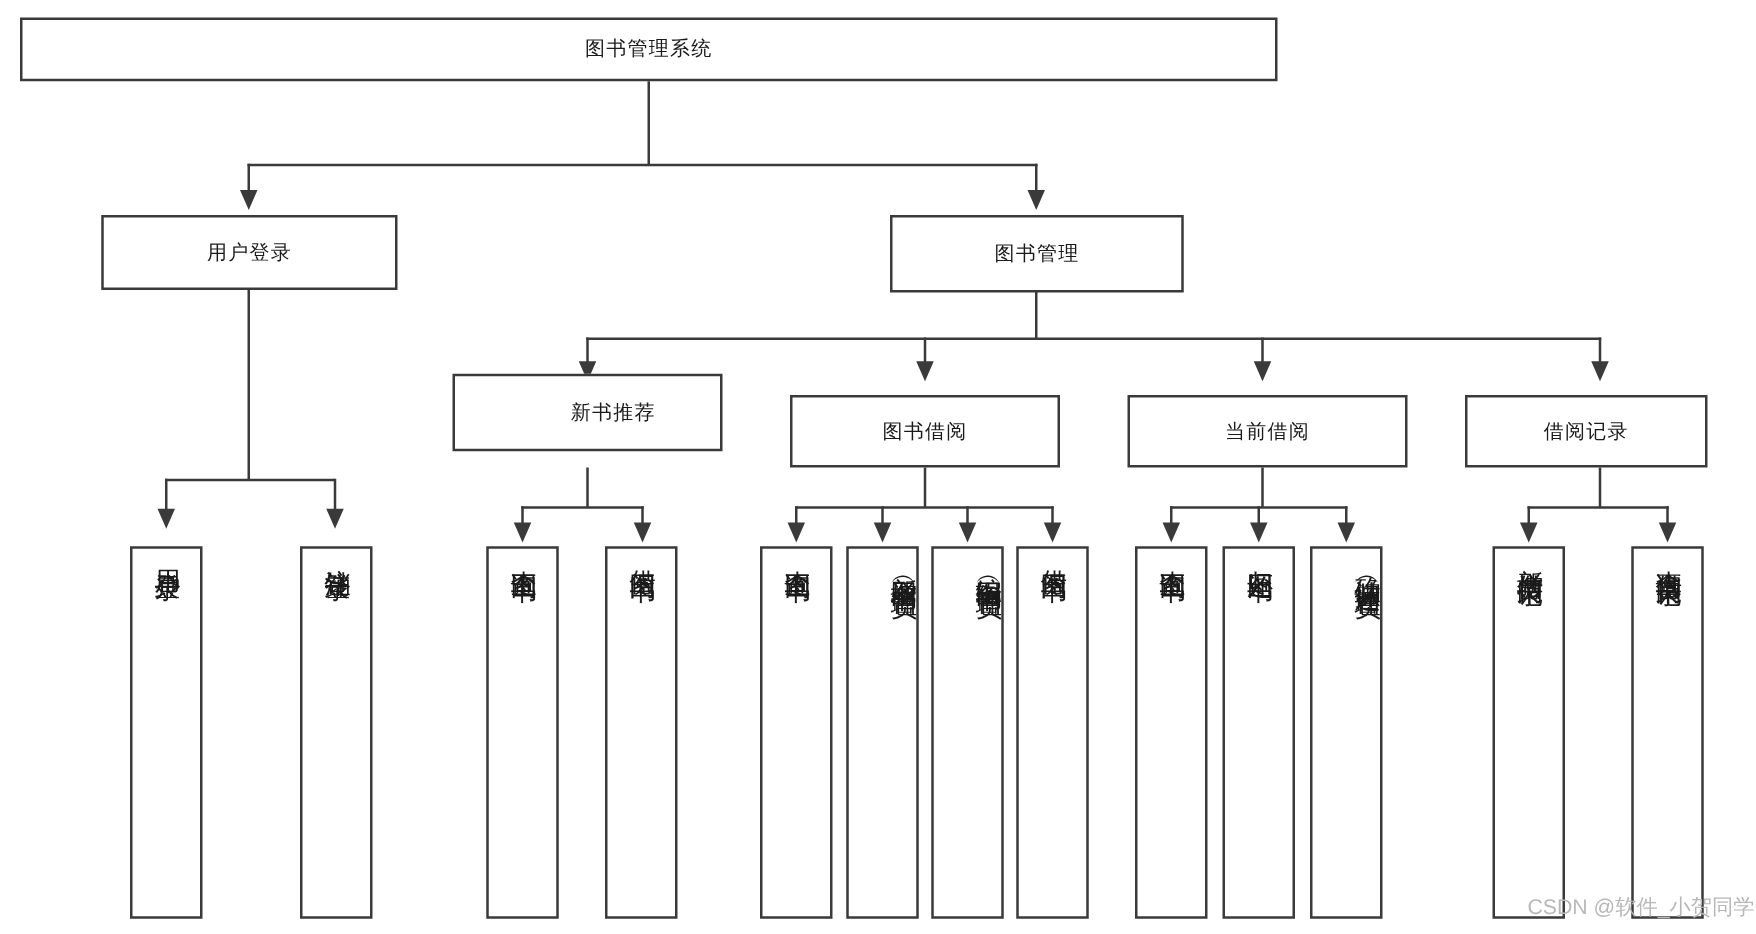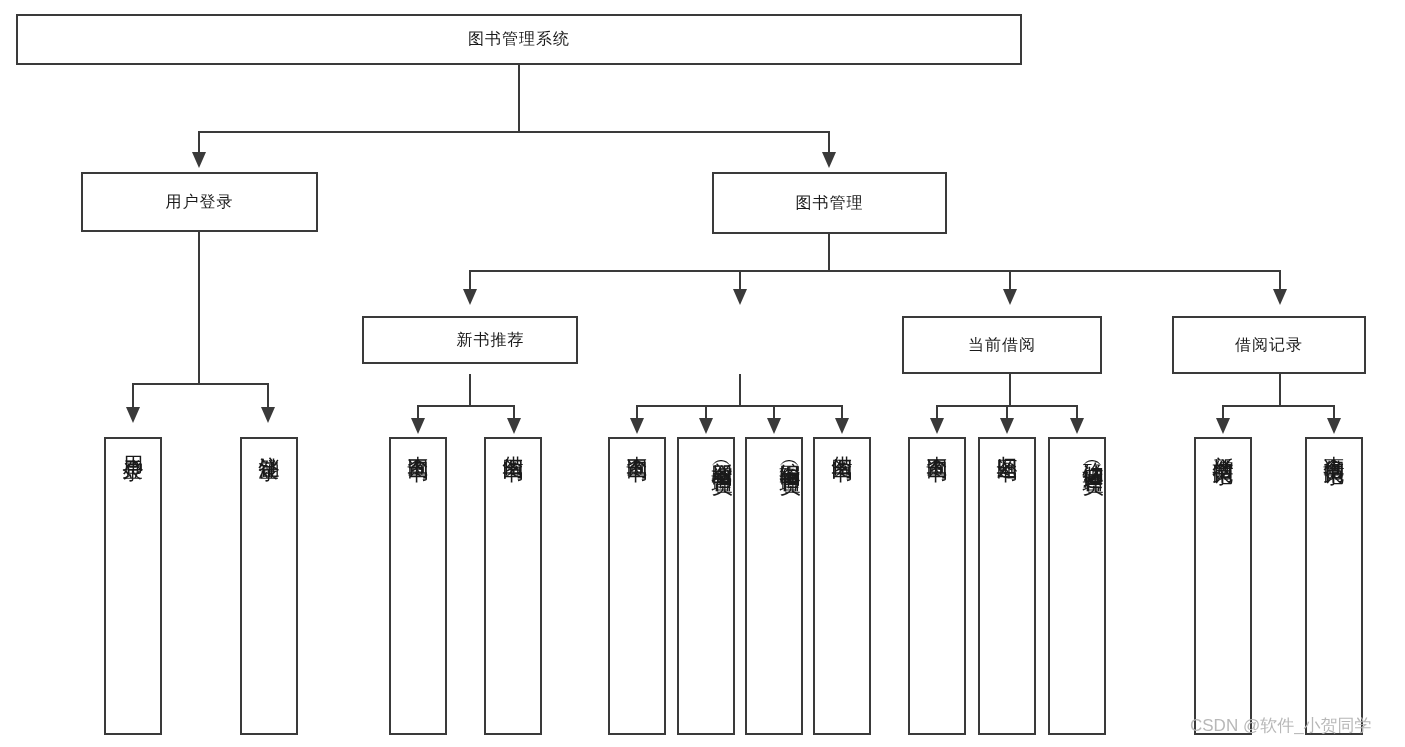--- a/index.html
+++ b/index.html
@@ -66,20 +66,21 @@
     border-top: 16px solid #3a3a3a;
   }
 
   
   #watermark {
     position: absolute;
     color: #b8b8b8;
     font-size: 17px;
     white-space: nowrap;
     pointer-events: none;
+    margin-left: 32px;
   }
 </style>
 </head>
 <body>
 
 <div id="canvas">
 
   <div class="node horiz" style="left:16px; top:14px; width:1006px; height:51px;">
     <span>图书管理系统</span>
   </div>
@@ -112,24 +113,27 @@
 
   <div class="ln v" style="left:469px; top:270px; width:2px; height:22px;"></div>
   <div class="arrow" style="left:463px; top:289px;"></div>
   <div class="ln v" style="left:739px; top:270px; width:2px; height:22px;"></div>
   <div class="arrow" style="left:733px; top:289px;"></div>
   <div class="ln v" style="left:1009px; top:270px; width:2px; height:22px;"></div>
   <div class="arrow" style="left:1003px; top:289px;"></div>
   <div class="ln v" style="left:1279px; top:270px; width:2px; height:22px;"></div>
   <div class="arrow" style="left:1273px; top:289px;"></div>
 
-  <div class="node horiz" style="left:362px; top:316px; width:216px; height:48px;padding-left:41px;">
+  <div class="node horiz" style="left:362px; top:299px; width:216px; height:62px;padding-left:41px;">
     <span>新书推荐</span>
   </div>
-  <div class="node horiz" style="left:902px; top:316px; width:200px; height:58px;">
+  <div class="node horiz" style="left:632px; top:316px; width:216px; height:58px;">
+    <span>图书借阅</span>
+  </div>
+  <div class="node horiz" style="left:902px; top:316px; width:224px; height:58px;">
     <span>当前借阅</span>
   </div>
   <div class="node horiz" style="left:1172px; top:316px; width:194px; height:58px;">
     <span>借阅记录</span>
   </div>
 
   <div class="ln v" style="left:469px; top:374px; width:2px; height:32px;"></div>
   <div class="ln h" style="left:417px; top:405px; width:98px; height:2px;"></div>
   <div class="ln v" style="left:417px; top:405px; width:2px; height:15px;"></div>
   <div class="arrow" style="left:411px; top:418px;"></div>

